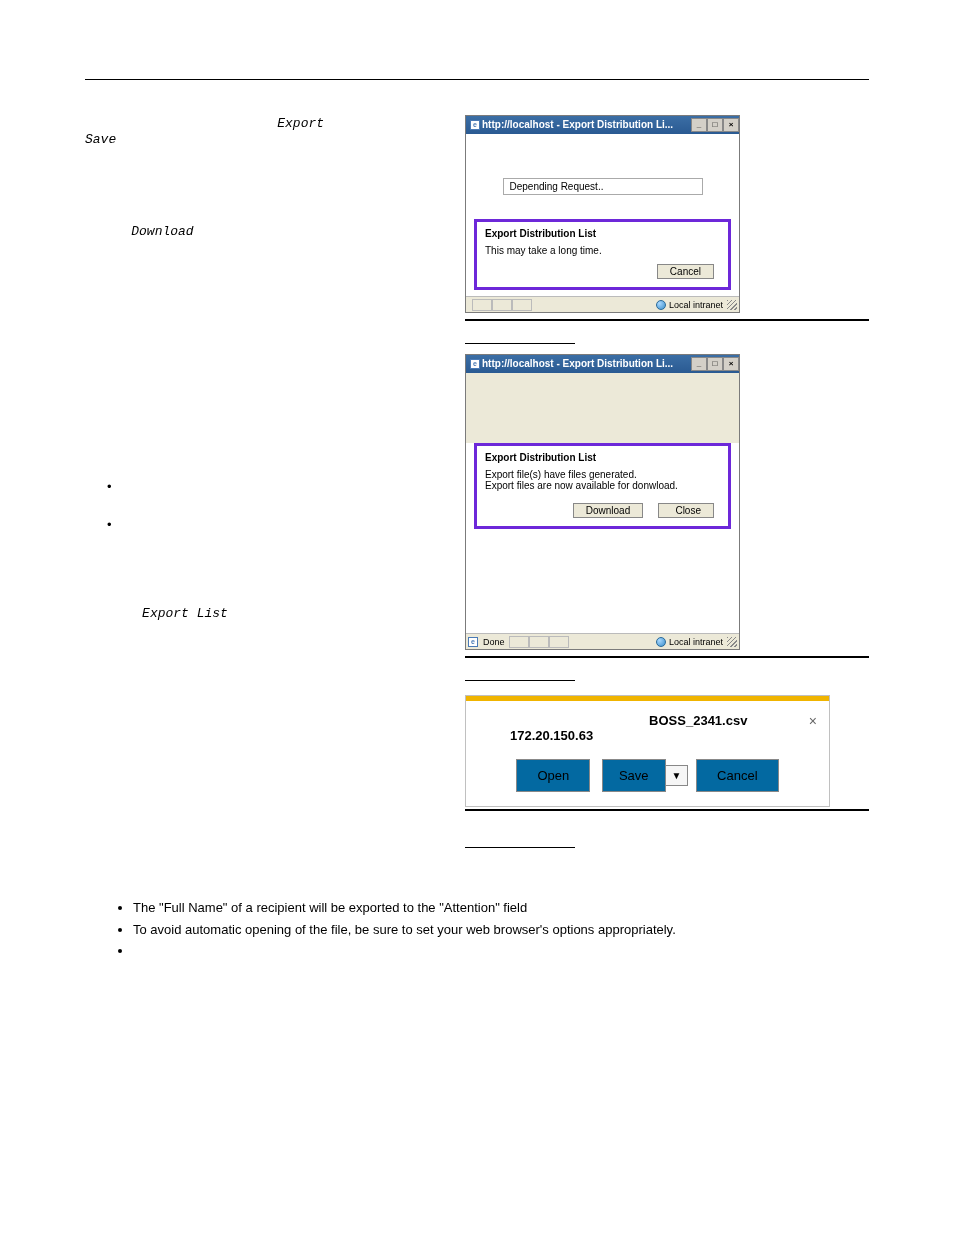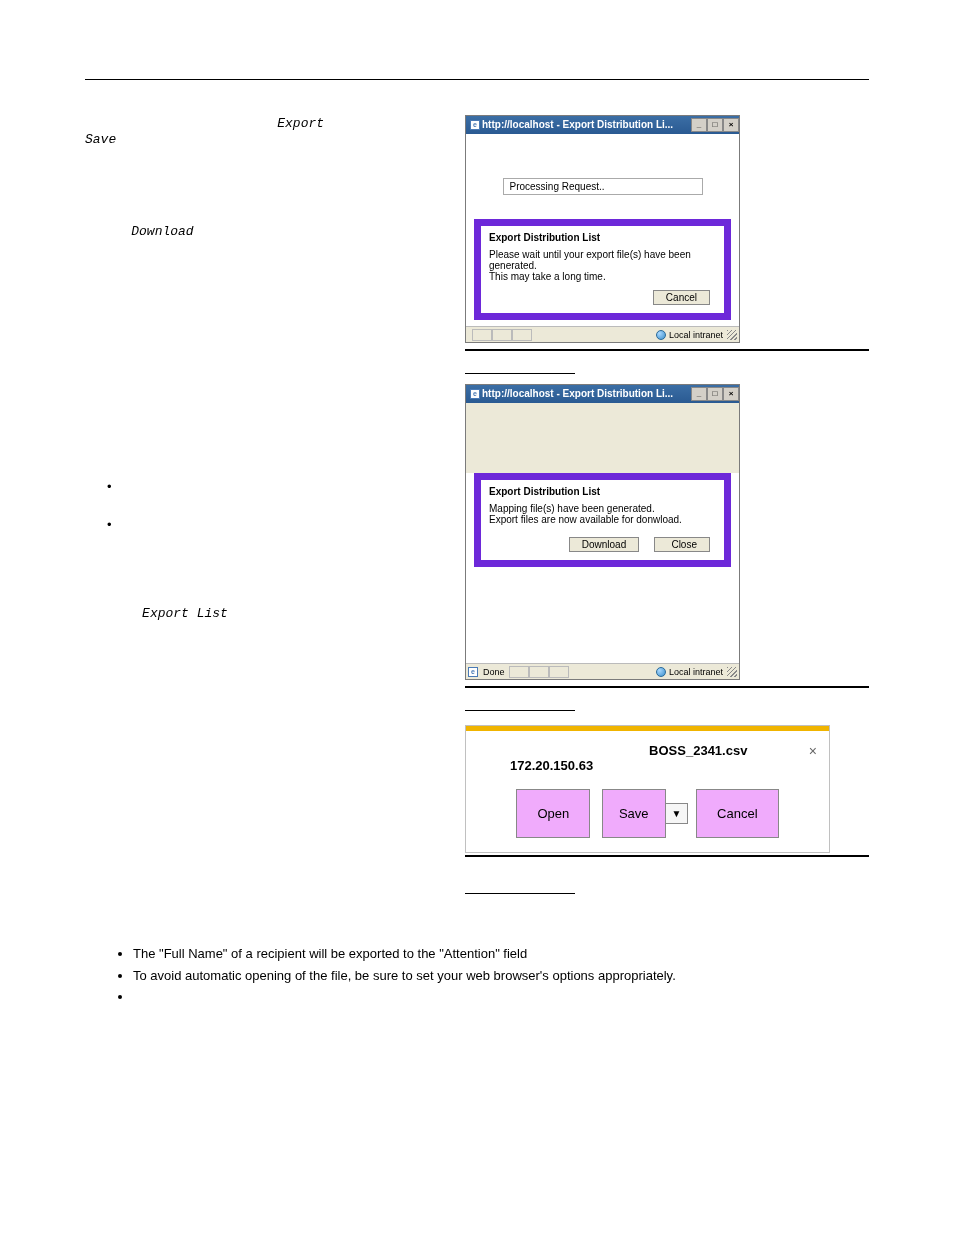--- a/index.html
+++ b/index.html
@@ -76,21 +76,21 @@
   }
   .proc-box {
     border: 1px solid #aaa;
     padding: 2px 6px;
     width: 200px;
     margin: 38px auto 24px auto;
     background: #fff;
     font-size: 10px;
   }
   .fieldset {
-    border: 7px solid #6d28d9;
+    border: 3px solid #6d28d9;
     margin: 4px 0 0 0;
     padding: 6px 8px 8px 8px;
     font-size: 10px;
     background: #fff;
   }
   .fieldset-title { font-weight: bold; margin-bottom: 6px; }
   .fs-btn-row { text-align: right; margin-top: 8px; }
   .fs-btn-row-center { text-align: right; margin-top: 12px; }
   .fs-btn {
     display: inline-block;
@@ -197,22 +197,22 @@
     font-size: 14px;
     color: #666;
   }
   .dl-buttons {
     padding: 8px 14px 14px 14px;
     text-align: center;
   }
   .dl-btn {
     display: inline-block;
     border: 1px solid #888;
-    background: #f0abfc;
-    padding: 16px 20px;
+    background: #0369a1;
+    padding: 8px 20px;
     font-size: 13px;
     margin: 0 4px;
   }
   .dl-btn-seg {
     display: inline-flex;
     align-items: center;
   }
   .dl-btn-seg .seg-arrow {
     border: 1px solid #888;
     border-left: none;
@@ -303,24 +303,23 @@
         <div class="win-title">
           <div class="ie-icon">e</div>
           <div class="win-title-text">http://localhost - Export Distribution Li...</div>
           <div class="win-ctrl">
             <div class="btn">_</div>
             <div class="btn">□</div>
             <div class="btn">×</div>
           </div>
         </div>
         <div class="win-body">
-          <div class="proc-box">Processing Request..</div>
+          <div class="proc-box">Depending Request..</div>
           <div class="fieldset">
             <div class="fieldset-title">Export Distribution List</div>
-            <div>Please wait until your export file(s) have been generated.</div>
             <div>This may take a long time.</div>
             <div class="fs-btn-row">
               <span class="fs-btn">Cancel</span>
             </div>
           </div>
         </div>
         <div class="win-status">
           <div class="status-cells">
             <div class="status-cell"></div>
             <div class="status-cell"></div>
@@ -347,21 +346,21 @@
           <div class="win-title-text">http://localhost - Export Distribution Li...</div>
           <div class="win-ctrl">
             <div class="btn">_</div>
             <div class="btn">□</div>
             <div class="btn">×</div>
           </div>
         </div>
         <div class="win-body-white">
           <div class="fieldset fieldset-lower">
             <div class="fieldset-title">Export Distribution List</div>
-            <div>Mapping file(s) have been generated.</div>
+            <div>Export file(s) have files generated.</div>
             <div>Export files are now available for donwload.</div>
             <div class="fs-btn-row-center">
               <span class="fs-btn">Download</span>
               <span class="fs-btn">Close</span>
             </div>
           </div>
           <div style="height:56px;"></div>
         </div>
         <div class="win-status">
           <div class="status-left">

